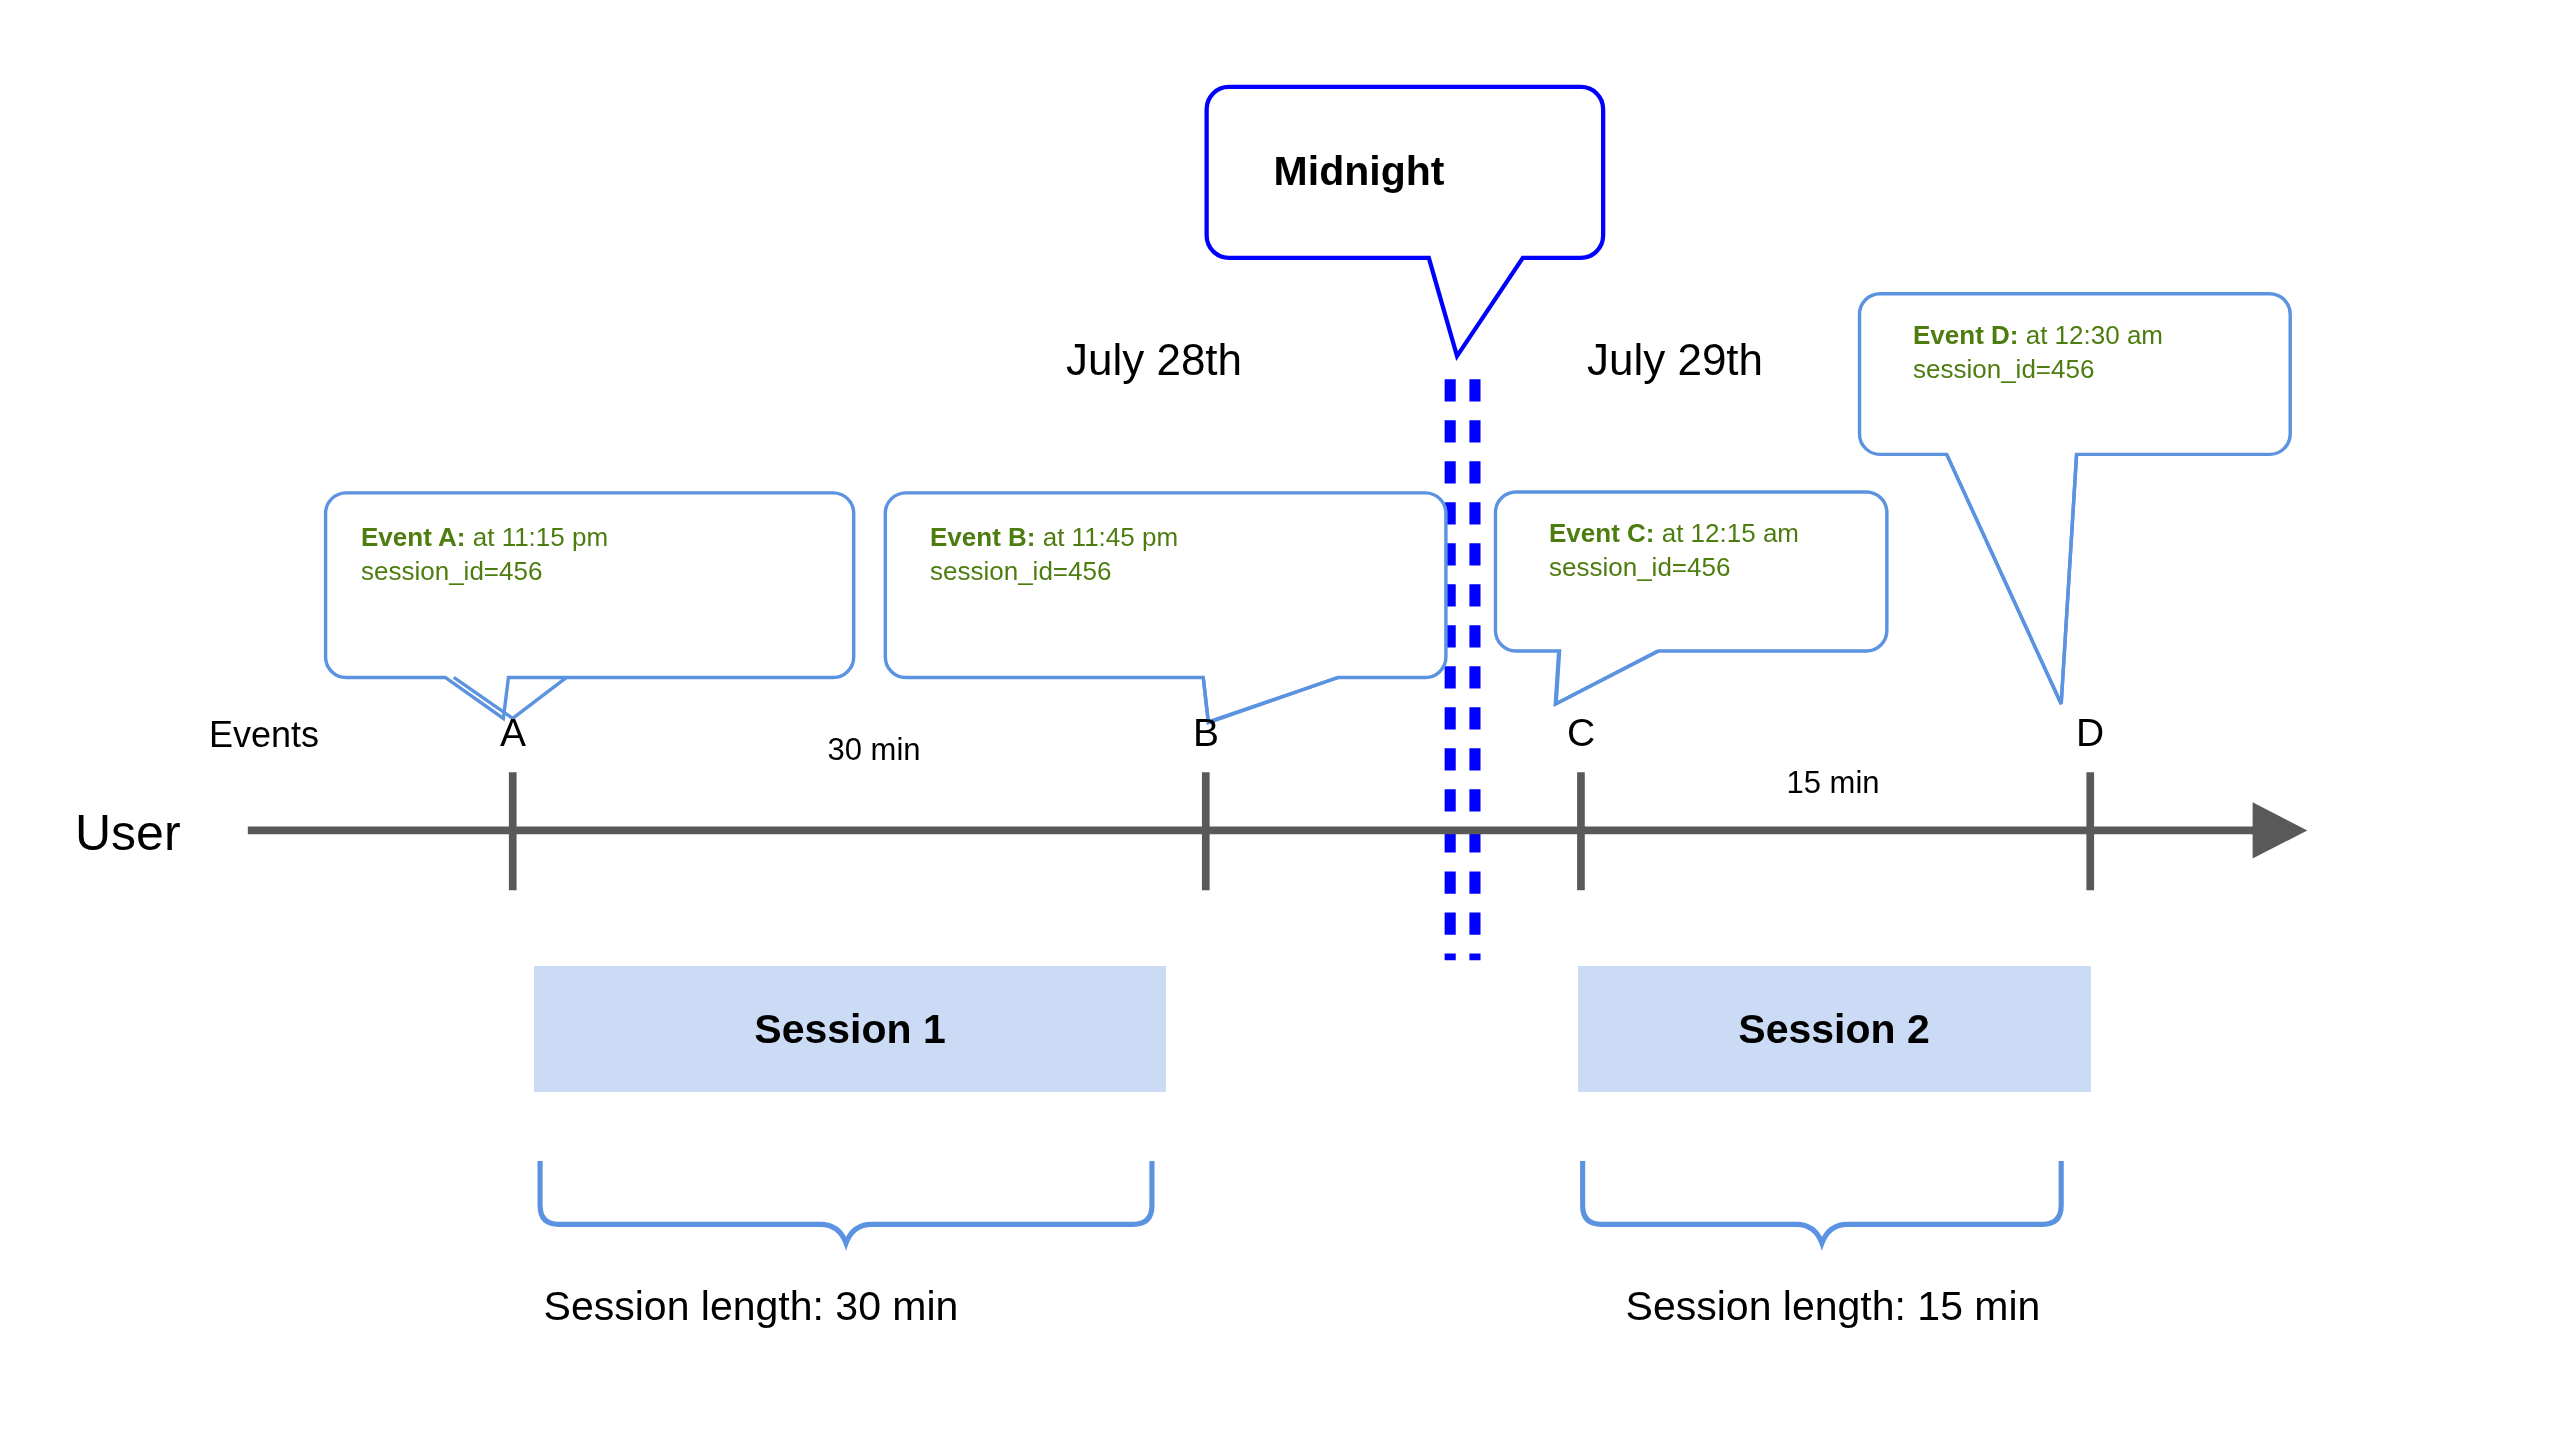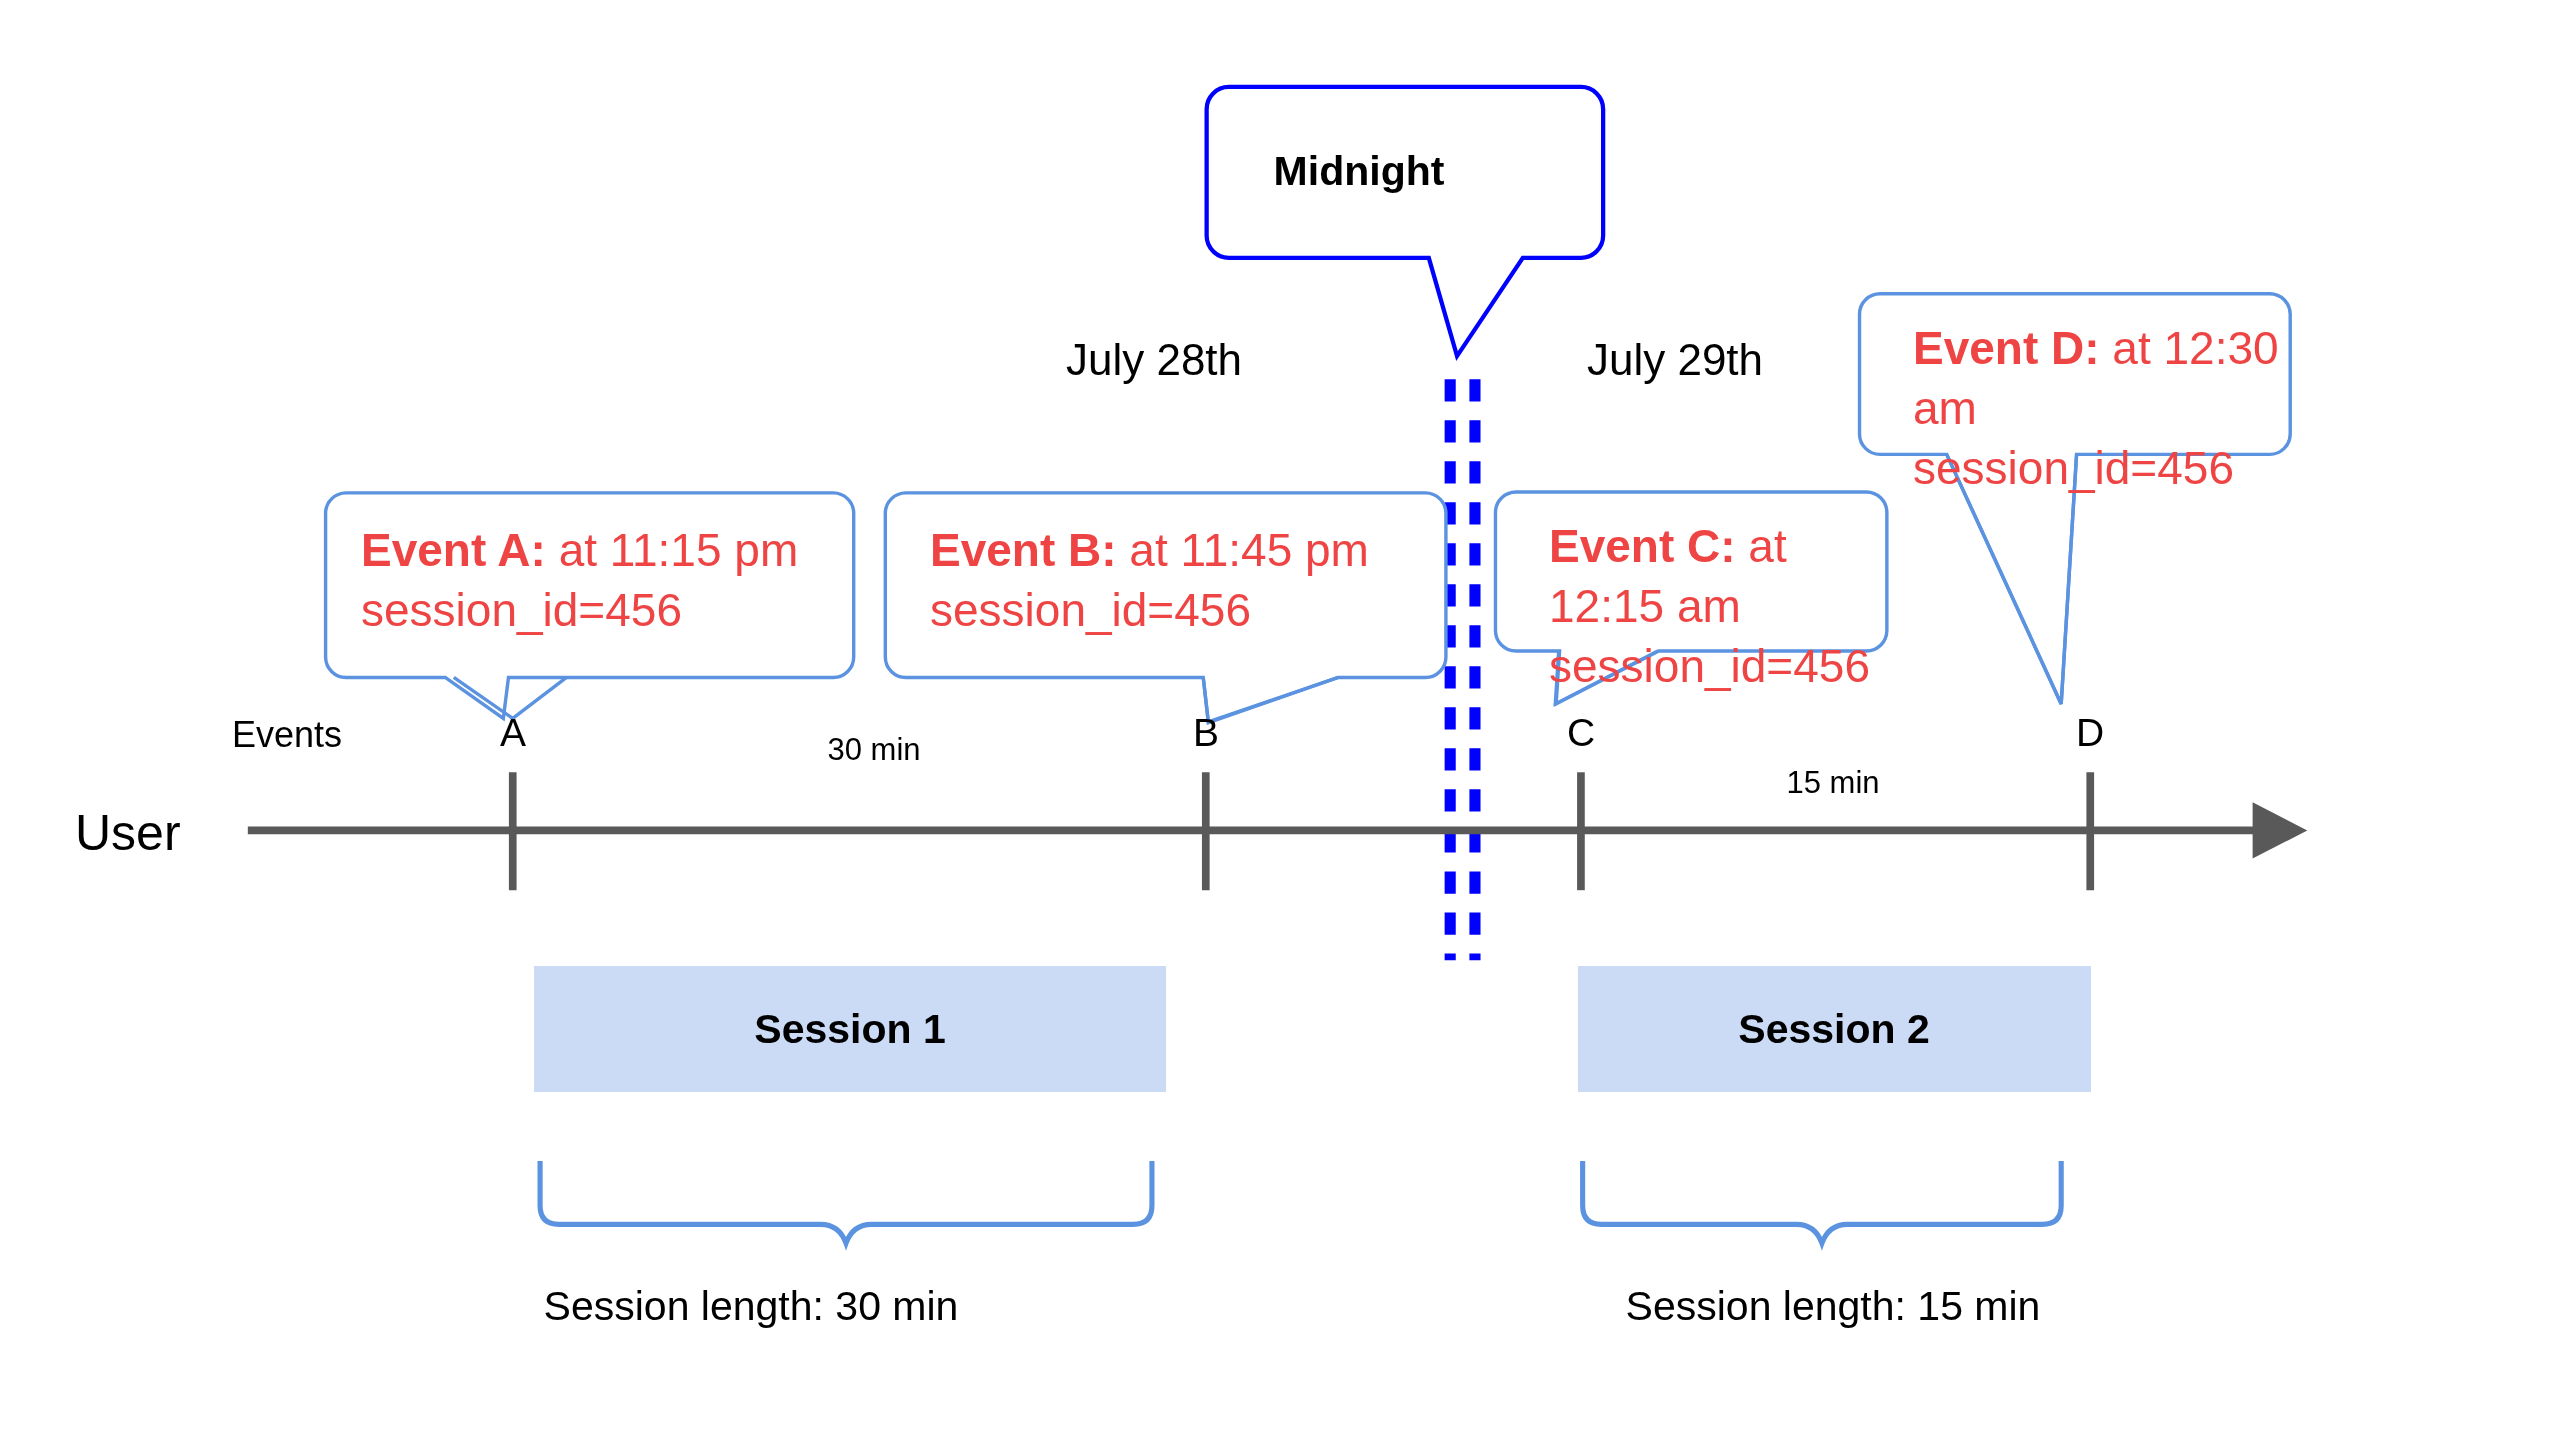--- a/index.html
+++ b/index.html
@@ -1,21 +1,21 @@
 <!DOCTYPE html>
 <html style="font-size:13.7px"><head>
 <meta charset="utf-8">
 <style>
   html,body{margin:0;padding:0;background:#ffffff;}
   body{width:2550px;height:1455px;position:relative;overflow:hidden;
        font-family:"Liberation Sans","DejaVu Sans",sans-serif;color:#000;}
   #stage{position:absolute;left:0;top:0;width:2550px;height:1455px;margin-top:20px;}
   svg.layer{position:absolute;left:0;top:0;width:2550px;height:1455px;overflow:visible;}
   .txt{position:absolute;white-space:nowrap;line-height:1.15;}
-  .callout-text{position:absolute;line-height:1.30;font-size:46px;color:#ef4444;}
+  .callout-text{position:absolute;line-height:1.30;font-size:26px;color:#4d7c0f;}
   .callout-text b{font-weight:bold;}
   .lbl-events{font-size:36px;}
   .lbl-user{font-size:50px;}
   .lbl-tick{font-size:39px;}
   .lbl-date{font-size:44px;}
   .lbl-dur{font-size:31px;}
   .lbl-session{font-size:41px;font-weight:bold;}
   .lbl-sesslen{font-size:41px;}
   .lbl-midnight{font-size:41px;font-weight:bold;}
   .sessbox{position:absolute;background:#cbdaf5;}
@@ -79,21 +79,21 @@
   <div class="callout-text" style="left:1549px;top:497px;width:342px;">
     <div><b>Event C:</b><span> at 12:15 am</span></div>
     <div>session_id=456</div>
   </div>
 
   <div class="callout-text" style="left:1913px;top:299px;width:385px;">
     <div><b>Event D:</b><span> at 12:30 am</span></div>
     <div>session_id=456</div>
   </div>
 
-  <div class="txt lbl-events centered" style="left:287px;top:694px;">Events</div>
+  <div class="txt lbl-events centered" style="left:264px;top:694px;">Events</div>
   <div class="txt lbl-user" style="left:75px;top:785px;">User</div>
 
   <div class="txt lbl-tick centered" style="left:513px;top:691px;">A</div>
   <div class="txt lbl-tick centered" style="left:1206px;top:691px;">B</div>
   <div class="txt lbl-tick centered" style="left:1581px;top:691px;">C</div>
   <div class="txt lbl-tick centered" style="left:2090px;top:691px;">D</div>
 
   <div class="txt lbl-dur centered" style="left:874px;top:712px;">30 min</div>
   <div class="txt lbl-dur centered" style="left:1833px;top:745px;">15 min</div>
 

